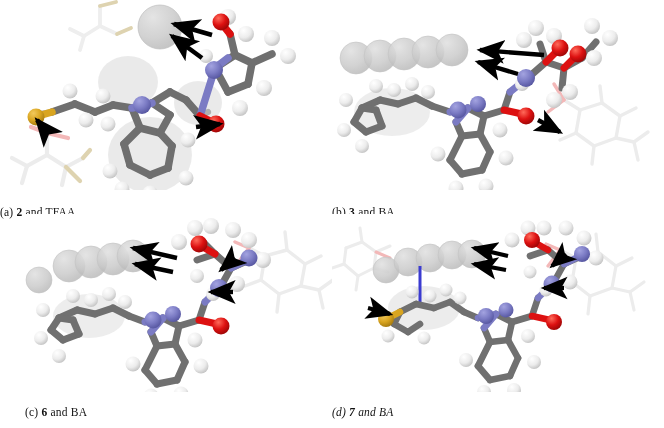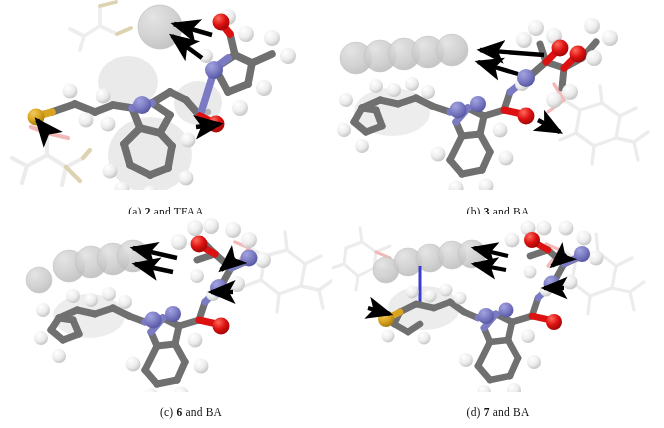--- a/index.html
+++ b/index.html
@@ -21,41 +21,40 @@
   }
   .panel {
     position: absolute;
     width: 332px;
     height: 214px;
     background: #ffffff;
   }
   #panel-a { left: 0px;   top: 0px; }
   #panel-b { left: 332px; top: 0px; text-decoration: underline; }
   #panel-c { left: 0px;   top: 214px; margin-left: 25px; }
-  #panel-d { left: 332px; top: 214px; }
+  #panel-d { left: 332px; top: 214px; font-style: italic; }
 
   .mol-stage {
     position: absolute;
     left: 0;
     top: 0;
     width: 332px;
     height: 190px;
     overflow: hidden;
   }
   #panel-c .mol-stage, #panel-d .mol-stage {
     height: 178px;
   }
   .mol-stage svg {
     display: block;
   }
   .caption {
     position: absolute;
     left: 0;
     width: 332px;
-    text-align: center;
     font-size: 11.5px;
     color: #111111;
     letter-spacing: 0.2px;
     white-space: nowrap;
   }
   #panel-a .caption, #panel-b .caption { top: 206px; }
   #panel-c .caption, #panel-d .caption { top: 192px; }
   .caption b {
     font-weight: bold;
   }

